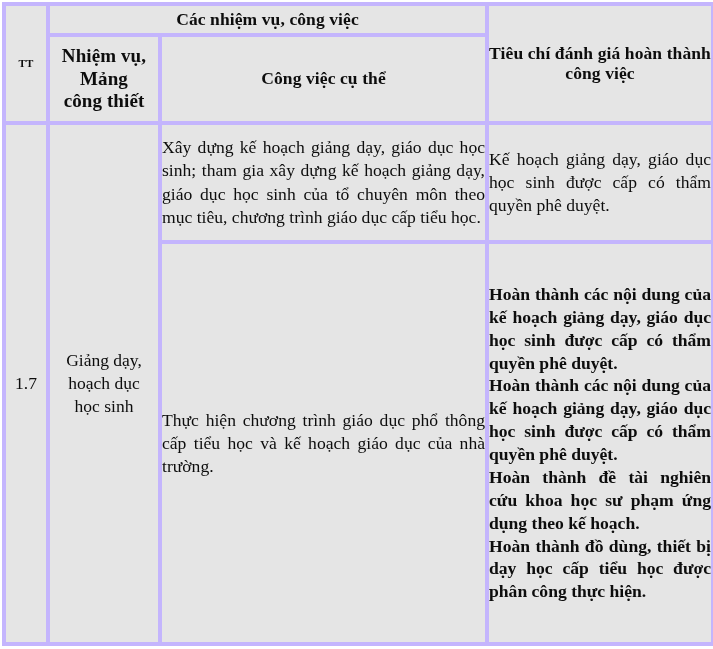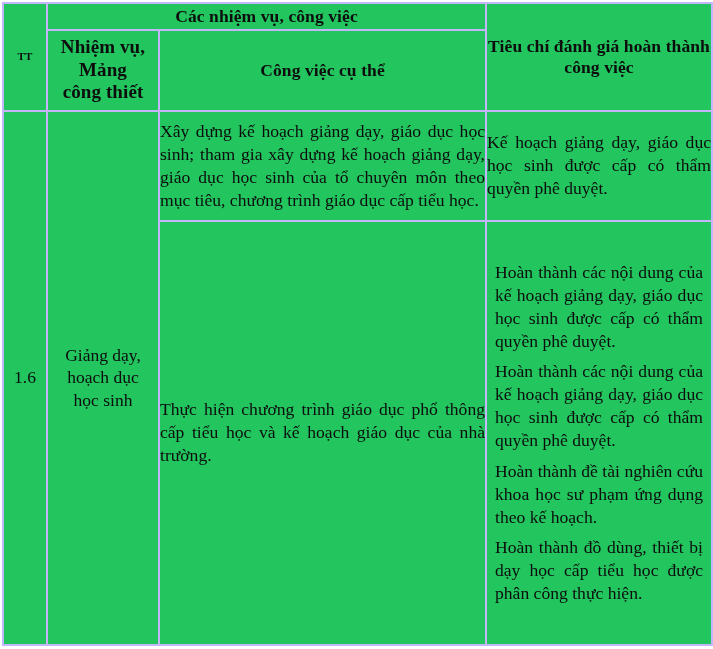--- a/index.html
+++ b/index.html
@@ -25,24 +25,24 @@
     position: absolute;
     left: 2px;
     top: 2px;
     width: 709px;
     height: 644px;
     border-collapse: collapse;
     table-layout: fixed;
   }
 
   table.grid td {
-    border: 2px solid #c4b5fd;
+    border: 4px solid #c4b5fd;
     padding: 0;
     vertical-align: middle;
-    background: #22c55e;
+    background: #e5e5e5;
   }
 
   
   col.c-tt    { width: 44px; }
   col.c-area  { width: 112px; }
   col.c-task  { width: 327px; }
   col.c-crit  { width: 226px; }
 
   
   .hd {
@@ -87,23 +87,24 @@
     text-align: justify;
     text-align-last: left;
     vertical-align: middle;
     padding: 4px 9px 4px 10px;
   }
   .cell-crit-top {
     vertical-align: top;
     padding-top: 3px;
   }
   .cell-crit p {
-    margin: 8px;
+    margin: 0;
     text-align: justify;
     text-align-last: left;
+    font-weight: bold;
   }
   .cell-crit p + p { margin-top: 0; }
 </style>
 </head>
 <body>
 
 <div class="sheet">
 
   <table class="grid">
     <colgroup>
@@ -123,21 +124,21 @@
       <tr>
         <td class="hd hd-area">
           <span>Nhiệm vụ,</span><br>
           <span>Mảng</span><br>
           <span>công thiết</span>
         </td>
         <td class="hd hd-task">Công việc cụ thể</td>
       </tr>
 
       <tr>
-        <td class="cell-num" rowspan="2">1.6</td>
+        <td class="cell-num" rowspan="2">1.7</td>
         <td class="cell-area" rowspan="2">
           <span>Giảng dạy,</span><br>
           <span>hoạch dục</span><br>
           <span>học sinh</span>
         </td>
         <td class="cell-task">Xây dựng kế hoạch giảng dạy, giáo dục học sinh; tham gia xây dựng kế hoạch giảng dạy, giáo dục học sinh của tổ chuyên môn theo mục tiêu, chương trình giáo dục cấp tiểu học.</td>
         <td class="cell-crit">Kế hoạch giảng dạy, giáo dục học sinh được cấp có thẩm quyền phê duyệt.</td>
       </tr>
 
       <tr>

